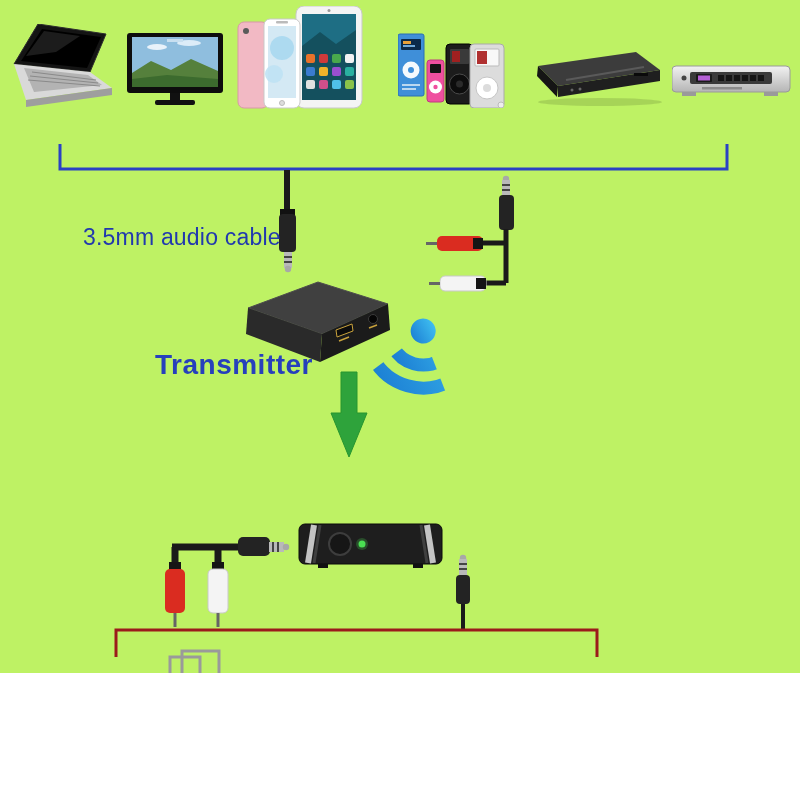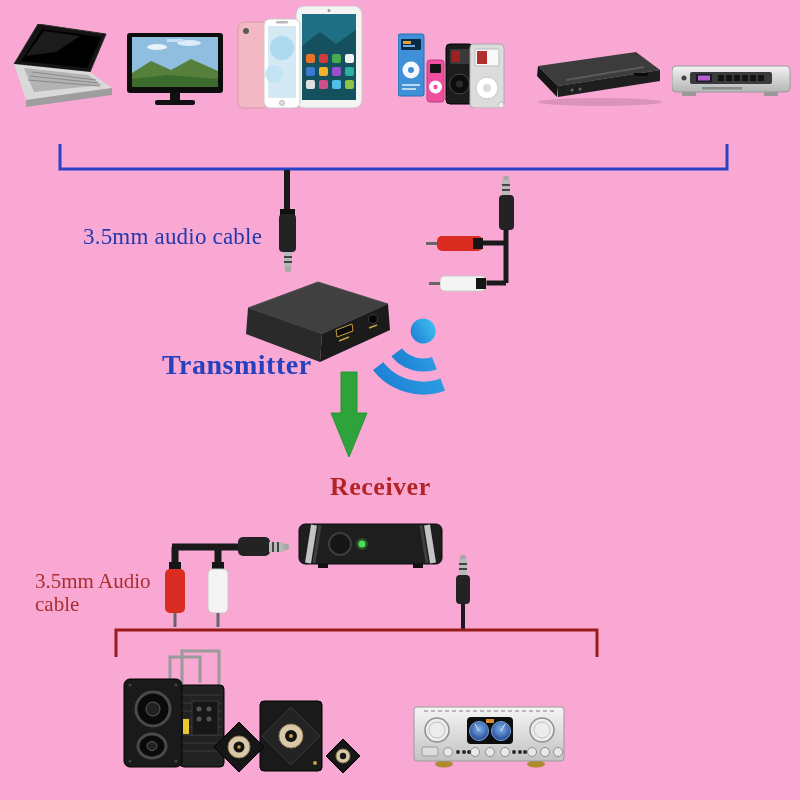--- a/index.html
+++ b/index.html
@@ -1,26 +1,26 @@
 <!DOCTYPE html>
 <html><head>
 <meta charset="utf-8">
 <style>
   html,body{margin:0;padding:0;background:#ffffff;}
   #stage{
-    position:relative;width:800px;height:800px;background:#f9a8d4;overflow:hidden;
-    font-family:Liberation Serif, serif;
+    position:relative;width:800px;height:673px;background:#bef264;overflow:hidden;
+    font-family:Liberation Sans, sans-serif;
   }
   .abs{position:absolute;}
   .lbl{position:absolute;white-space:nowrap;}
   .lbl-blue{color:#2139ae;font-size:23px;letter-spacing:0.2px;}
   .lbl-red{color:#a82f2f;}
   #lbl-top-audio{left:83px;top:224px;}
   #lbl-top-rca{left:514px;top:247px;}
-  #lbl-transmitter{left:155px;top:349px;font-size:28px;font-weight:bold;color:#2740bc;letter-spacing:0.5px;margin-left:7px;}
+  #lbl-transmitter{left:155px;top:349px;font-size:28px;font-weight:bold;color:#2740bc;letter-spacing:0.5px;}
   #lbl-receiver{left:330px;top:472px;font-size:26px;font-weight:bold;color:#b32424;letter-spacing:0.5px;}
   #lbl-bottom-audio{left:35px;top:570px;font-size:21px;line-height:23px;white-space:pre-line;}
   #lbl-bottom-rca{left:477px;top:598px;font-size:22px;}
   svg{display:block;}
 </style>
 </head>
 <body>
 
 <div id="stage">
 
@@ -328,17 +328,14 @@
         <circle cx="52" cy="55" r="2"></circle>
         <circle cx="57" cy="55" r="2"></circle>
       <circle cx="102" cy="55" r="2"></circle>
         <circle cx="108" cy="55" r="2"></circle>
         <circle cx="113" cy="55" r="2"></circle>
     </g>
   </svg>
 
   <div class="lbl lbl-blue" id="lbl-top-audio">3.5mm audio cable</div>
   <div class="lbl" id="lbl-transmitter">Transmitter</div>
-  <div class="lbl" id="lbl-receiver">Receiver</div>
-  <div class="lbl lbl-red" id="lbl-bottom-audio">3.5mm Audio
-cable</div>
 
 </div>
 
 </body></html>

